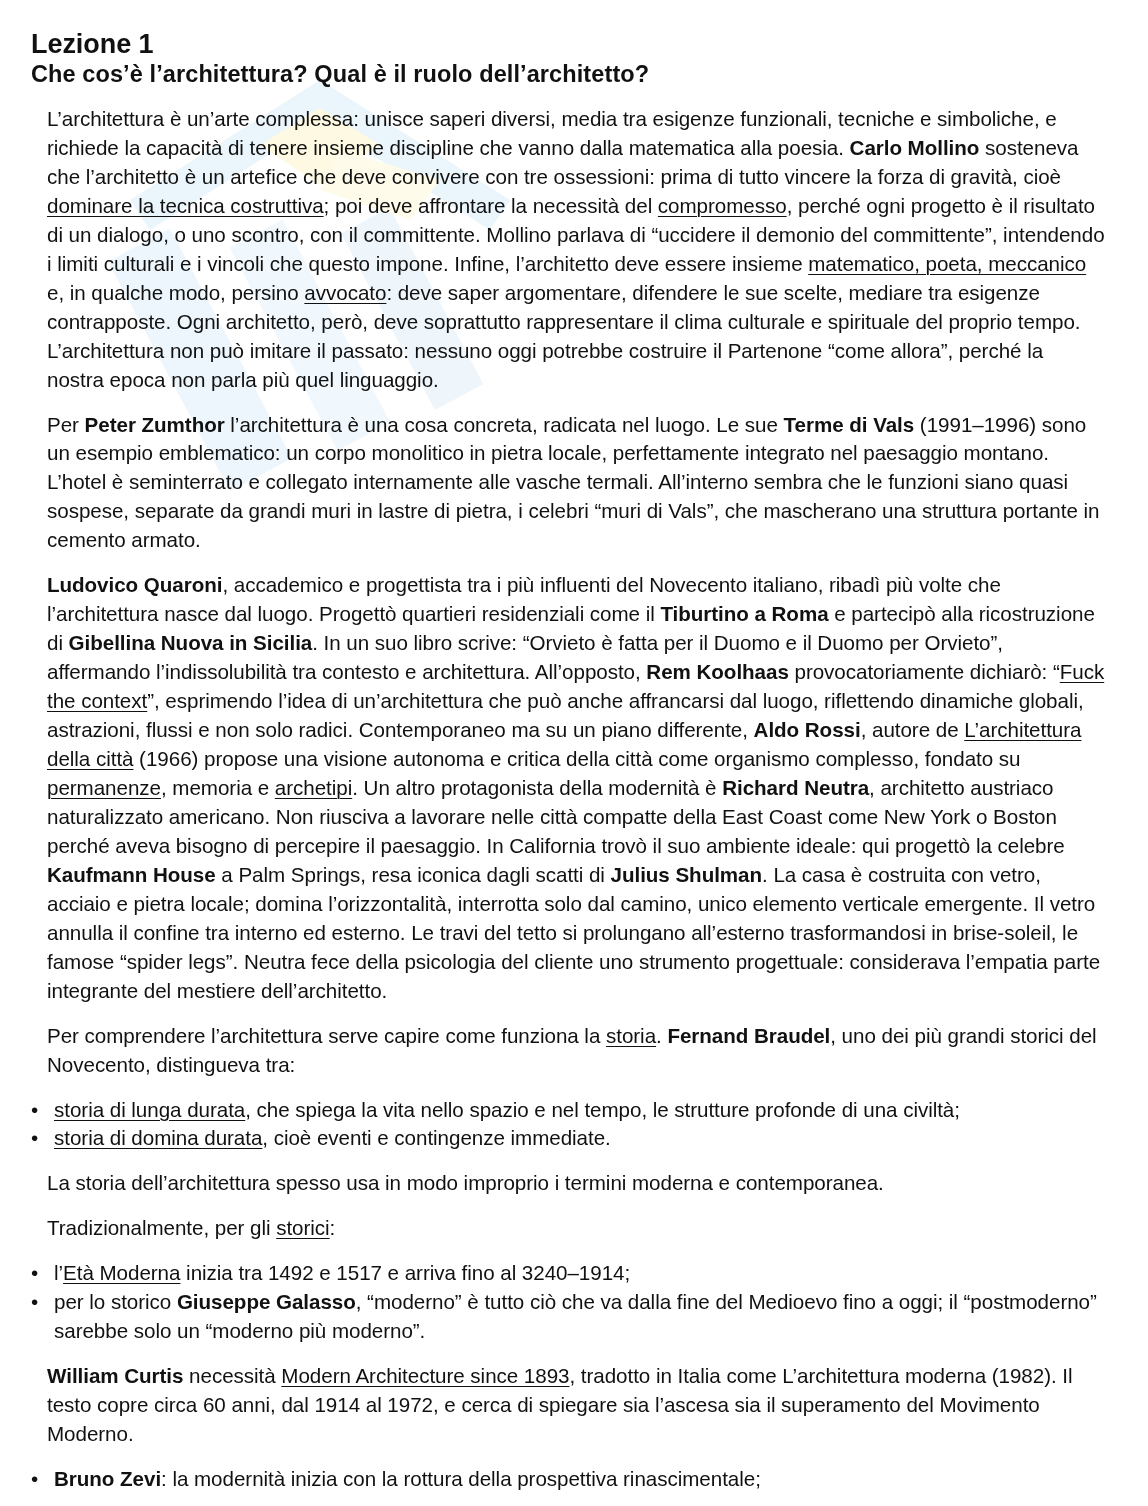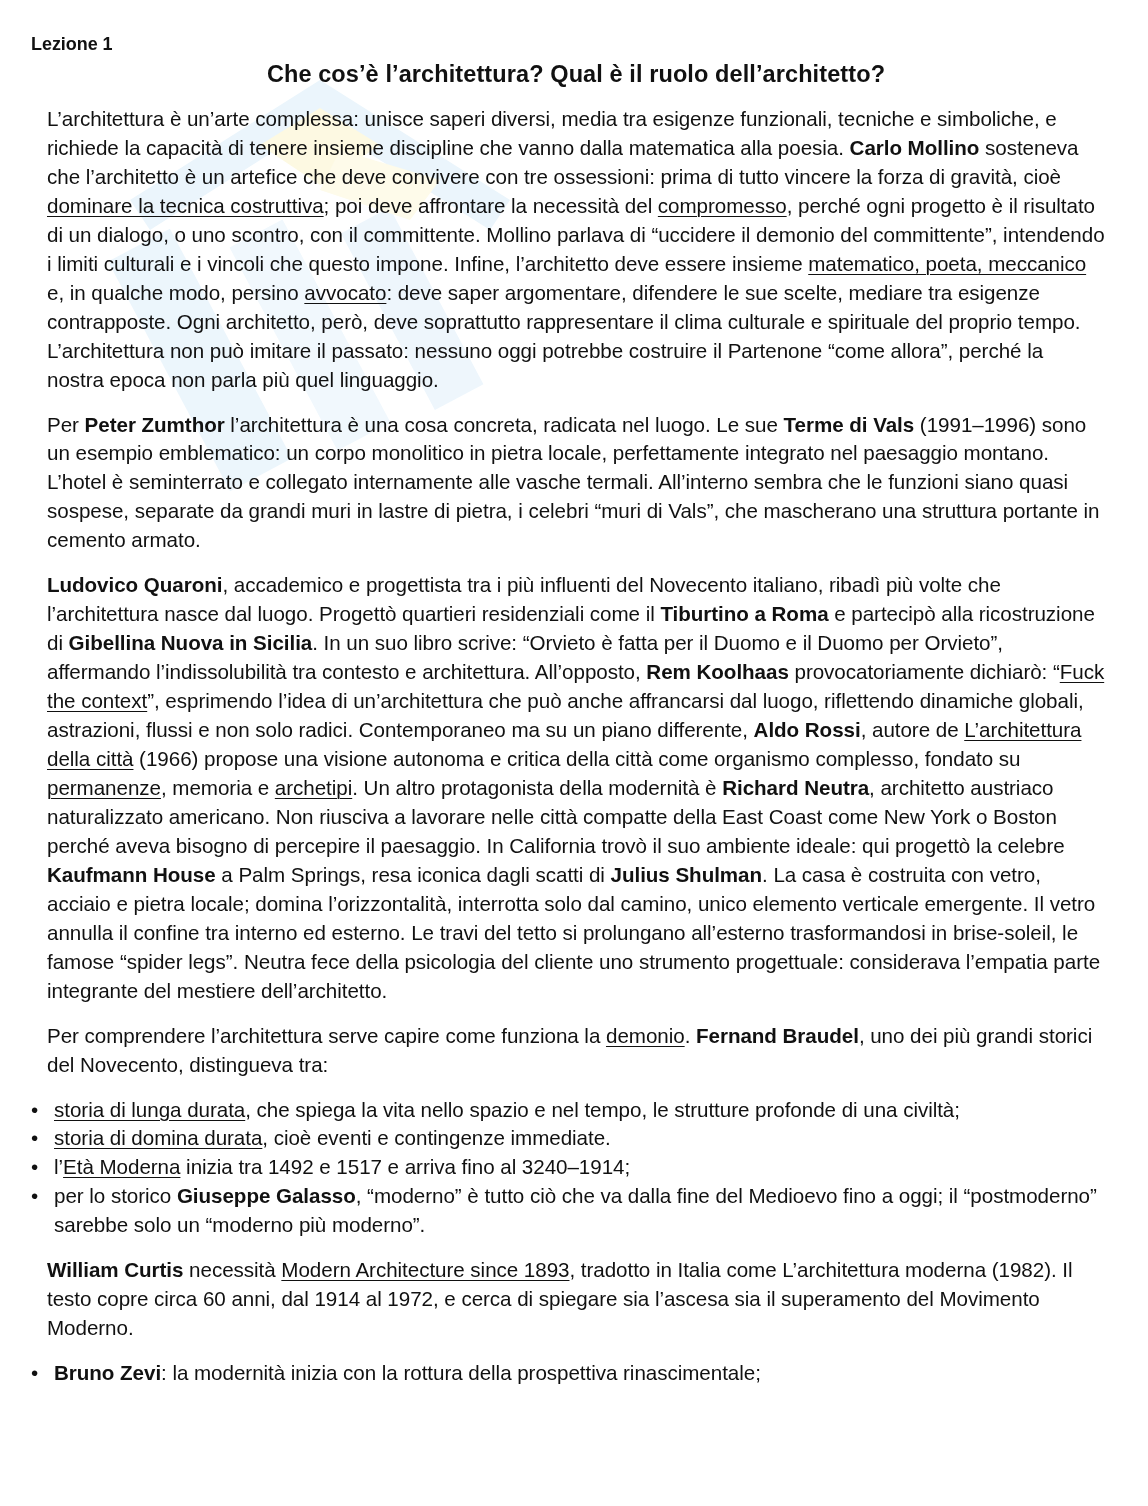--- a/index.html
+++ b/index.html
@@ -6,22 +6,22 @@
   body { width: 1148px; height: 1506px; position: relative; overflow: hidden; }
   .page {
     position: absolute; left: 31px; top: 30px; width: 1090px;
     font-family: "Liberation Sans", sans-serif;
     color: #111111;
     font-size: 20.6px;
     line-height: 28.95px;
     letter-spacing: -0.05px;
     z-index: 2;
   }
-  .lesson { font-weight: bold; font-size: 18px; line-height: 29px; }
-  .title { font-weight: bold; font-size: 23.5px; line-height: 30px; letter-spacing: 0.1px; text-align: center; }
+  .lesson { font-weight: bold; font-size: 27px; line-height: 29px; }
+  .title { font-weight: bold; font-size: 23.5px; line-height: 30px; letter-spacing: 0.1px; }
   p { margin: 16px; }
   b { font-weight: bold; }
   u { text-decoration: underline; text-underline-offset: 3px; text-decoration-thickness: 1px; }
   ul { list-style: none; margin: 0; padding: 0; }
   li { position: relative; padding-left: 23px; }
   li .bullet { position: absolute; left: 0; top: 0; width: 14px; text-align: left; }
   .watermark {
     position: absolute; left: 110px; top: 60px; width: 420px; height: 460px;
     z-index: 1; opacity: 0.55; pointer-events: none;
   }
@@ -40,27 +40,29 @@
   </g>
 </svg>
 
 <div class="page">
   <div class="lesson">Lezione 1</div>
   <div class="title">Che cos’è l’architettura? Qual è il ruolo dell’architetto?</div>
 
   <p><span>L’architettura è un’arte complessa: unisce saperi diversi, media tra esigenze funzionali, tecniche e simboliche, e richiede la capacità di tenere insieme discipline che vanno dalla matematica alla poesia. </span><b>Carlo Mollino</b><span> sosteneva che l’architetto è un artefice che deve convivere con tre ossessioni: prima di tutto vincere la forza di gravità, cioè </span><u>dominare la tecnica costruttiva</u><span>; poi deve affrontare la necessità del </span><u>compromesso</u><span>, perché ogni progetto è il risultato di un dialogo, o uno scontro, con il committente. Mollino parlava di “uccidere il demonio del committente”, intendendo i limiti culturali e i vincoli che questo impone. Infine, l’architetto deve essere insieme </span><u>matematico, poeta, meccanico</u><span> e, in qualche modo, persino </span><u>avvocato</u><span>: deve saper argomentare, difendere le sue scelte, mediare tra esigenze contrapposte. Ogni architetto, però, deve soprattutto rappresentare il clima culturale e spirituale del proprio tempo. L’architettura non può imitare il passato: nessuno oggi potrebbe costruire il Partenone “come allora”, perché la nostra epoca non parla più quel linguaggio.</span></p>
   <p><span>Per </span><b>Peter Zumthor</b><span> l’architettura è una cosa concreta, radicata nel luogo. Le sue </span><b>Terme di Vals</b><span> (1991–1996) sono un esempio emblematico: un corpo monolitico in pietra locale, perfettamente integrato nel paesaggio montano. L’hotel è seminterrato e collegato internamente alle vasche termali. All’interno sembra che le funzioni siano quasi sospese, separate da grandi muri in lastre di pietra, i celebri “muri di Vals”, che mascherano una struttura portante in cemento armato.</span></p>
   <p><b>Ludovico Quaroni</b><span>, accademico e progettista tra i più influenti del Novecento italiano, ribadì più volte che l’architettura nasce dal luogo. Progettò quartieri residenziali come il </span><b>Tiburtino a Roma</b><span> e partecipò alla ricostruzione di </span><b>Gibellina Nuova in Sicilia</b><span>. In un suo libro scrive: “Orvieto è fatta per il Duomo e il Duomo per Orvieto”, affermando l’indissolubilità tra contesto e architettura. All’opposto, </span><b>Rem Koolhaas</b><span> provocatoriamente dichiarò: “</span><u>Fuck the context</u><span>”, esprimendo l’idea di un’architettura che può anche affrancarsi dal luogo, riflettendo dinamiche globali, astrazioni, flussi e non solo radici. Contemporaneo ma su un piano differente, </span><b>Aldo Rossi</b><span>, autore de </span><u>L’architettura della città</u><span> (1966) propose una visione autonoma e critica della città come organismo complesso, fondato su </span><u>permanenze</u><span>, memoria e </span><u>archetipi</u><span>. Un altro protagonista della modernità è </span><b>Richard Neutra</b><span>, architetto austriaco naturalizzato americano. Non riusciva a lavorare nelle città compatte della East Coast come New York o Boston perché aveva bisogno di percepire il paesaggio. In California trovò il suo ambiente ideale: qui progettò la celebre </span><b>Kaufmann House</b><span> a Palm Springs, resa iconica dagli scatti di </span><b>Julius Shulman</b><span>. La casa è costruita con vetro, acciaio e pietra locale; domina l’orizzontalità, interrotta solo dal camino, unico elemento verticale emergente. Il vetro annulla il confine tra interno ed esterno. Le travi del tetto si prolungano all’esterno trasformandosi in brise-soleil, le famose “spider legs”. Neutra fece della psicologia del cliente uno strumento progettuale: considerava l’empatia parte integrante del mestiere dell’architetto.</span></p>
-  <p><span>Per comprendere l’architettura serve capire come funziona la </span><u>demonio</u><span>. </span><b>Fernand Braudel</b><span>, uno dei più grandi storici del Novecento, distingueva tra:</span></p>
+  <p><span>Per comprendere l’architettura serve capire come funziona la </span><u>storia</u><span>. </span><b>Fernand Braudel</b><span>, uno dei più grandi storici del Novecento, distingueva tra:</span></p>
 
   <ul>
       <li><span class="bullet">•</span><u>storia di lunga durata</u><span>, che spiega la vita nello spazio e nel tempo, le strutture profonde di una civiltà;</span></li>
       <li><span class="bullet">•</span><u>storia di domina durata</u><span>, cioè eventi e contingenze immediate.</span></li>
     </ul>
 
+  <p><span>La storia dell’architettura spesso usa in modo improprio i termini moderna e contemporanea.</span></p>
+  <p><span>Tradizionalmente, per gli </span><u>storici</u><span>:</span></p>
 
   <ul>
       <li><span class="bullet">•</span><span>l’</span><u>Età Moderna</u><span> inizia tra 1492 e 1517 e arriva fino al 3240–1914;</span></li>
       <li><span class="bullet">•</span><span>per lo storico </span><b>Giuseppe Galasso</b><span>, “moderno” è tutto ciò che va dalla fine del Medioevo fino a oggi; il “postmoderno” sarebbe solo un “moderno più moderno”.</span></li>
     </ul>
 
   <p><b>William Curtis</b><span> necessità </span><u>Modern Architecture since 1893</u><span>, tradotto in Italia come L’architettura moderna (1982). Il testo copre circa 60 anni, dal 1914 al 1972, e cerca di spiegare sia l’ascesa sia il superamento del Movimento Moderno.</span></p>
 
   <ul>
       <li><span class="bullet">•</span><b>Bruno Zevi</b><span>: la modernità inizia con la rottura della prospettiva rinascimentale;</span></li>

